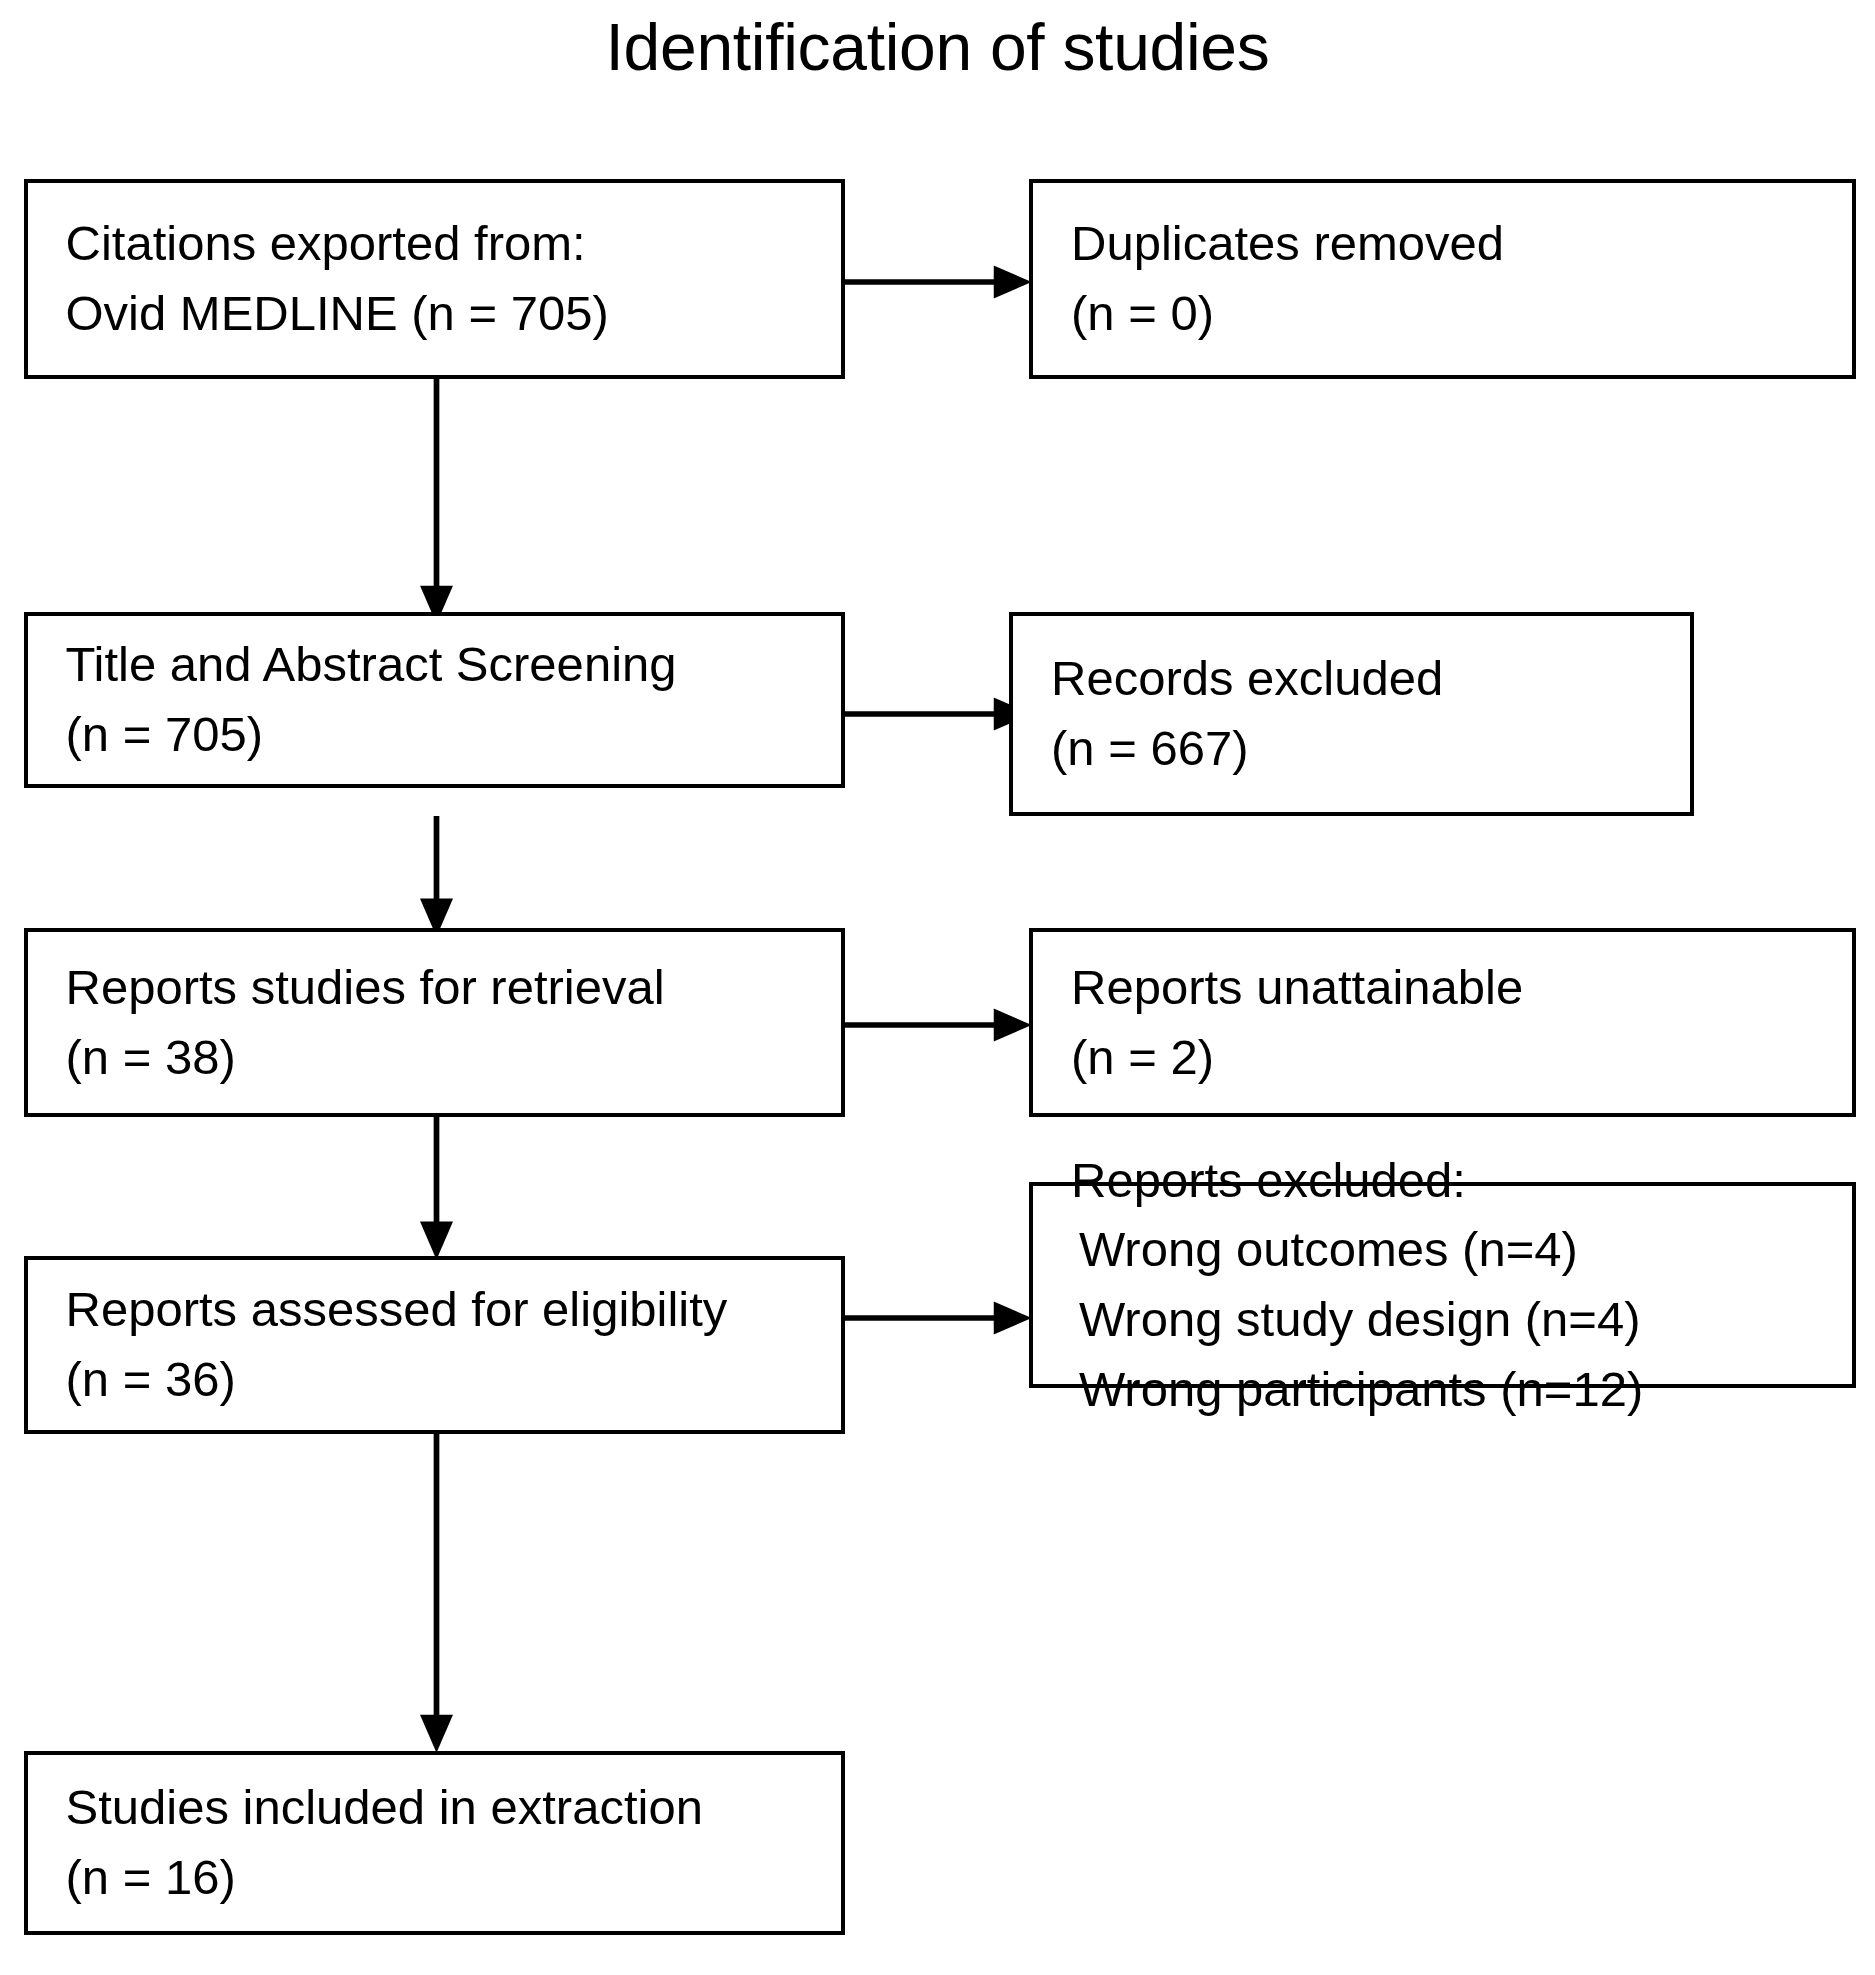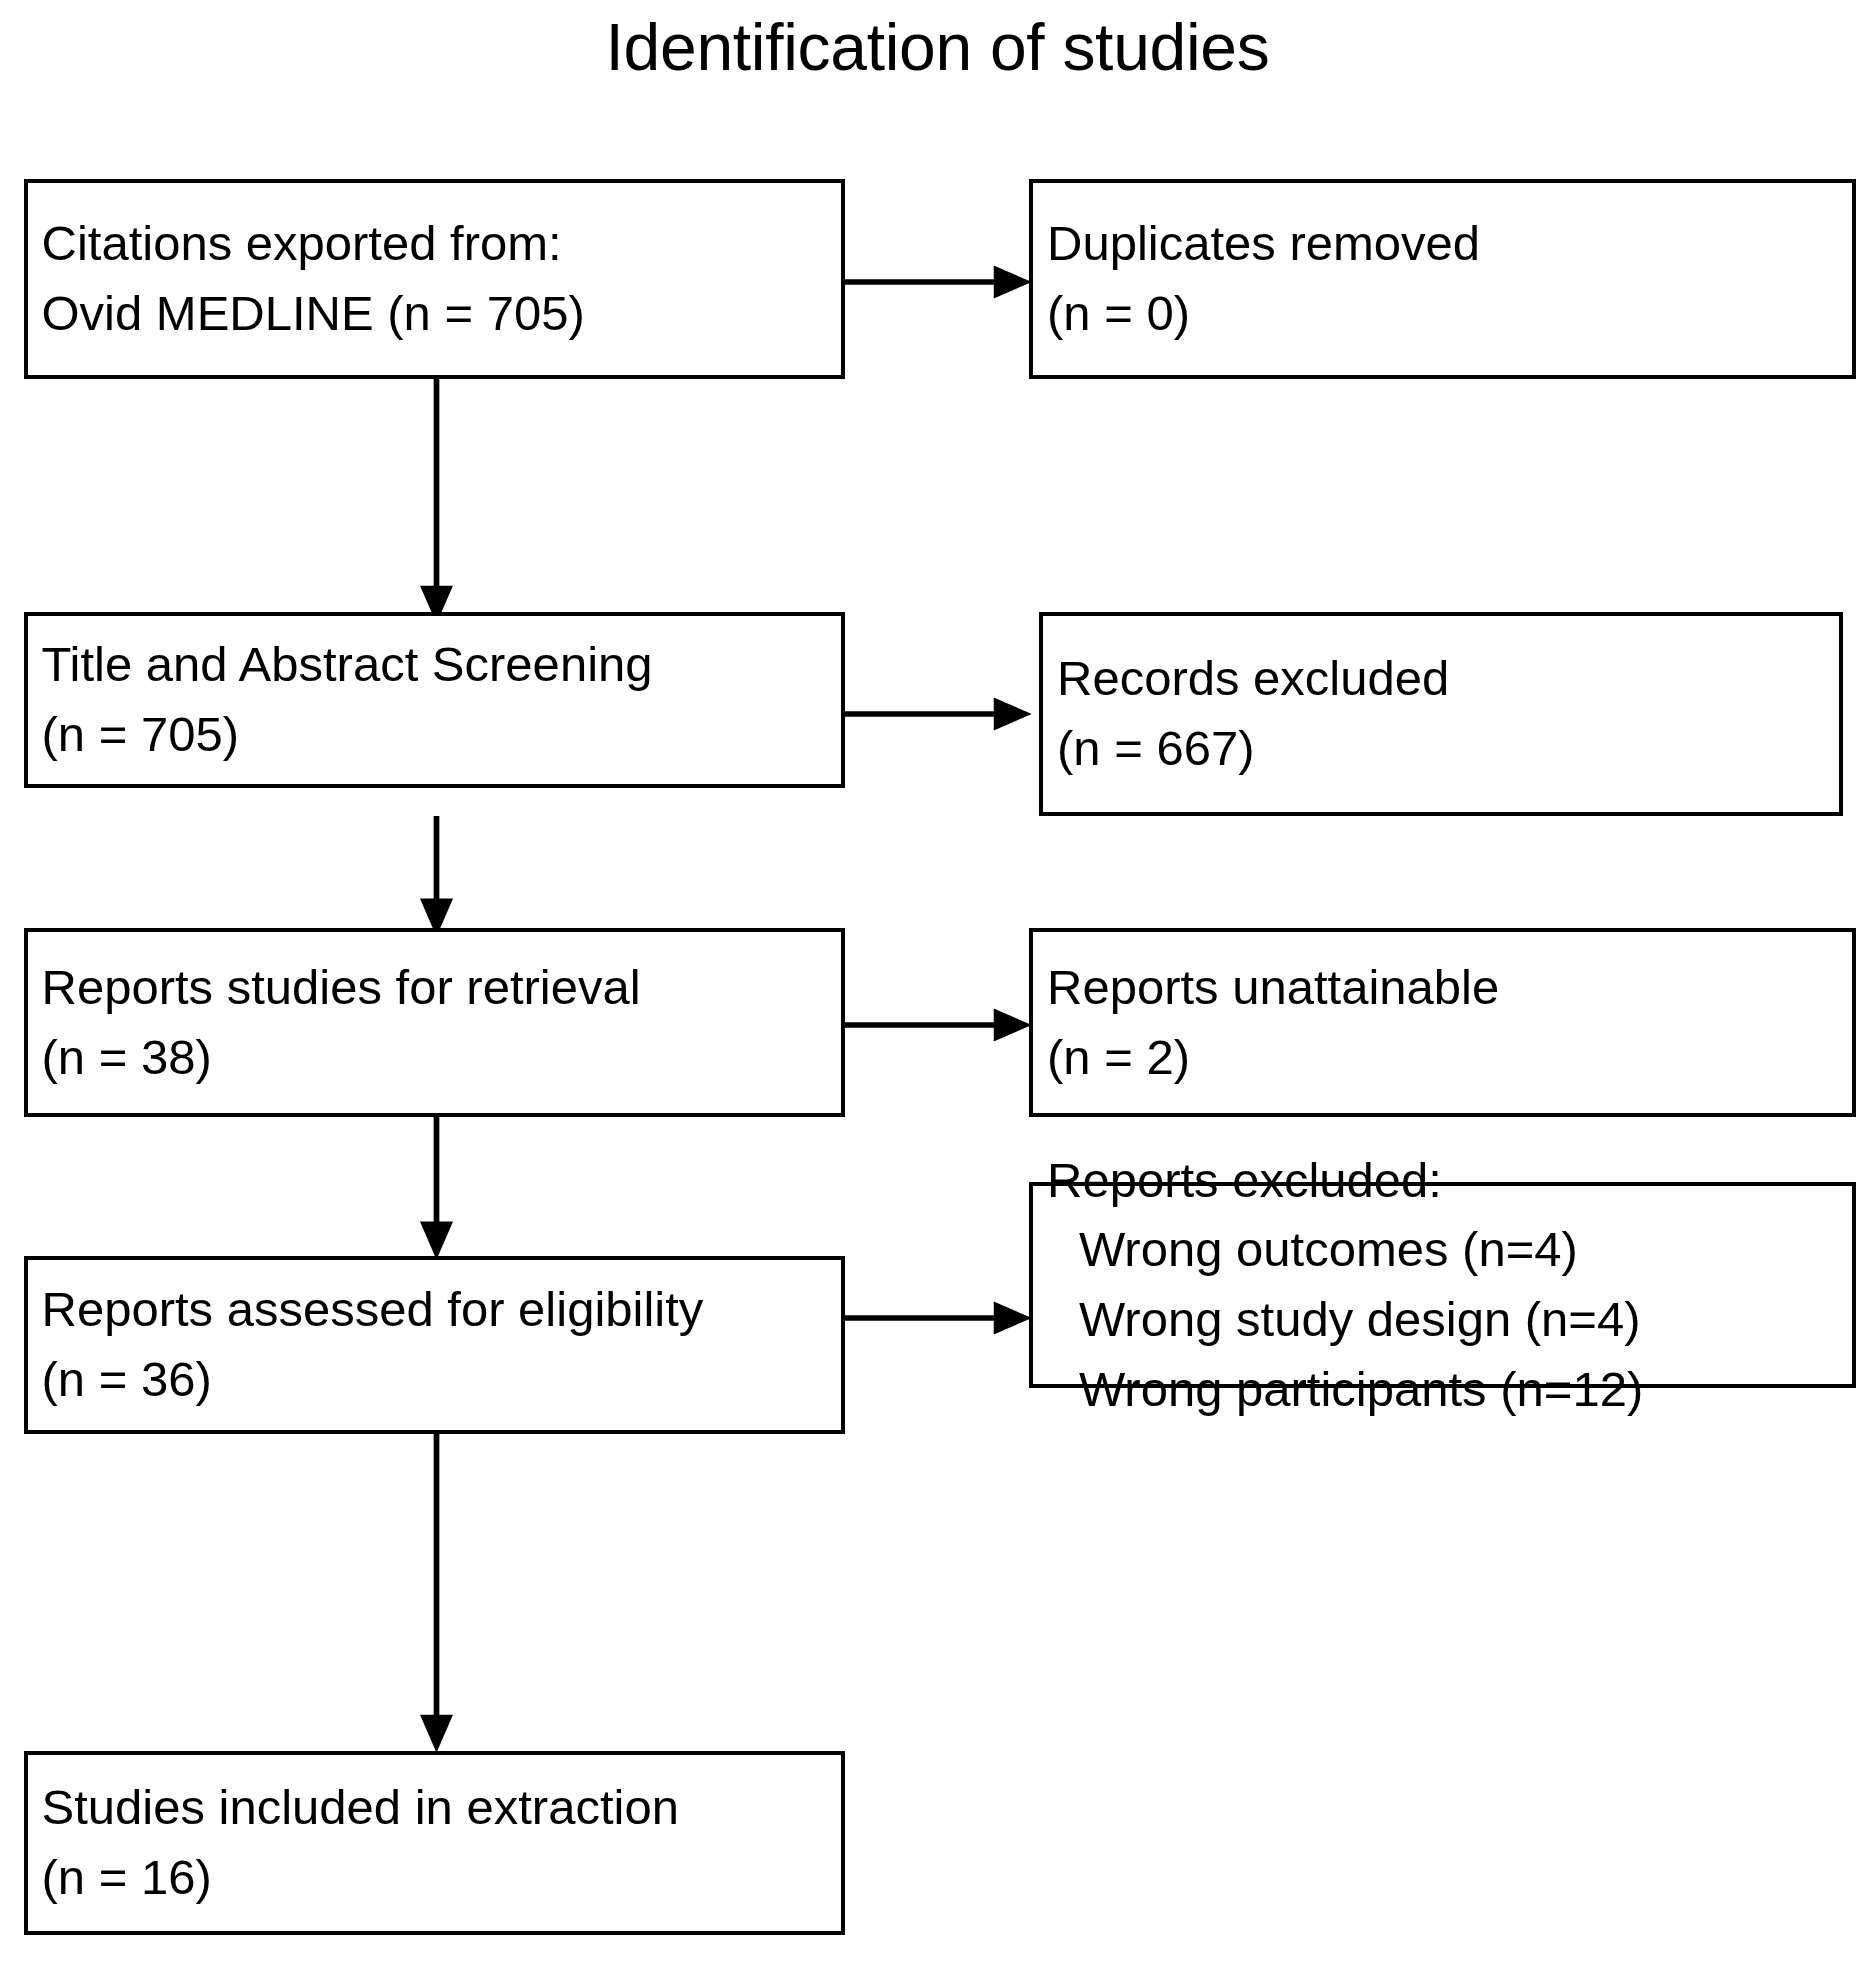--- a/index.html
+++ b/index.html
@@ -35,21 +35,21 @@
     border: 4.4px solid #000000;
     background: #ffffff;
     display: flex;
     flex-direction: column;
     justify-content: center;
   }
   .node .line {
     font-size: 49px;
     line-height: 1.42;
     white-space: pre;
-    padding-left: 14px;
+    padding-left: 38px;
     color: #000000;
   }
   .node .line.indent {
     padding-left: 46px;
   }
   .arrow {
     position: absolute;
   }
   .arrow svg {
     display: block;
@@ -127,21 +127,21 @@
   <div class="node" style="left:1029px; top:179px; width:827px; height:200px;">
     <div class="line">Duplicates removed</div>
     <div class="line">(n = 0)</div>
   </div>
 
   <div class="node" style="left:23.5px; top:612px; width:821px; height:176px;">
     <div class="line">Title and Abstract Screening</div>
     <div class="line">(n = 705)</div>
   </div>
 
-  <div class="node" style="left:1039px; top:612px; width:804px; height:204px;">
+  <div class="node" style="left:1009px; top:612px; width:685px; height:204px;">
     <div class="line">Records excluded</div>
     <div class="line">(n = 667)</div>
   </div>
 
   <div class="node" style="left:23.5px; top:928px; width:821px; height:189px;">
     <div class="line">Reports studies for retrieval</div>
     <div class="line">(n = 38)</div>
   </div>
 
   <div class="node" style="left:1029px; top:928px; width:827px; height:189px;">

